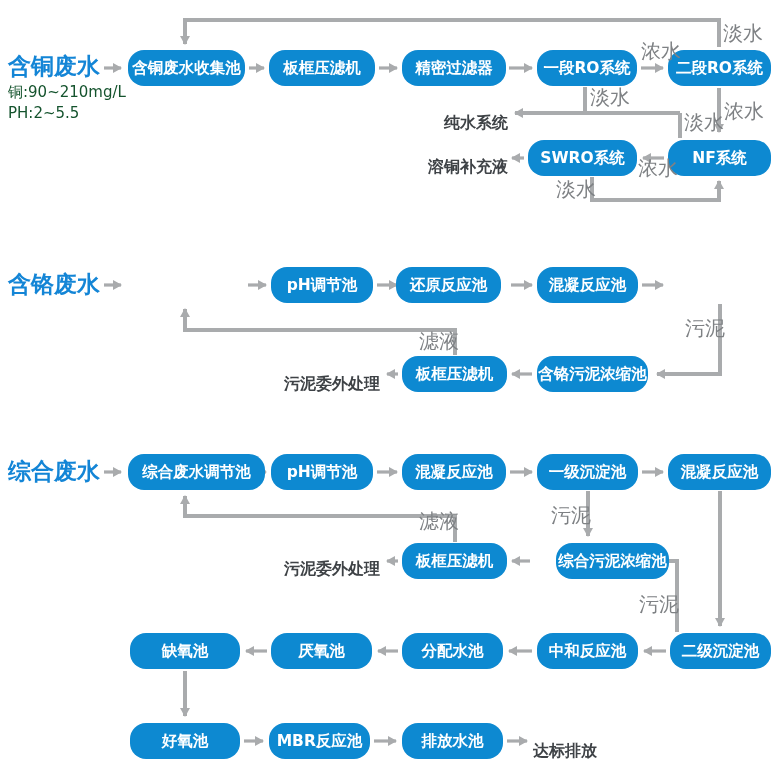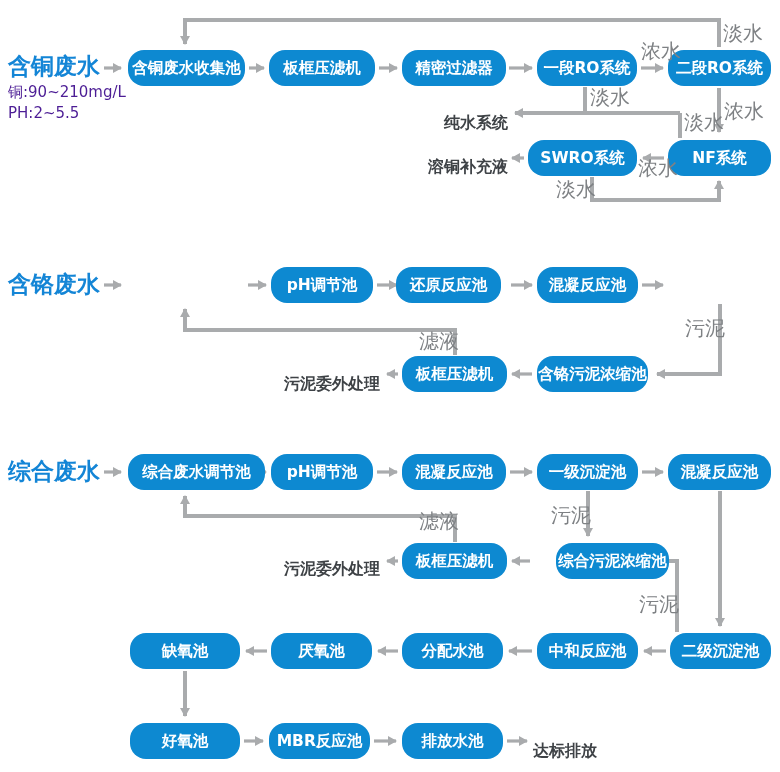--- a/index.html
+++ b/index.html
@@ -13,21 +13,21 @@
   .node{
     position:absolute;height:36px;line-height:36px;text-align:center;
     background:#0d89d1;color:#ffffff;font-weight:bold;font-size:15.5px;
     border-radius:16px;white-space:nowrap;
   }
   .stitle{
     position:absolute;color:#1385d6;font-weight:bold;font-size:23px;
     line-height:26px;white-space:nowrap;
   }
   .note{
-    position:absolute;color:#4c1d95;font-size:15px;line-height:19px;white-space:nowrap;
+    position:absolute;color:#14532d;font-size:15px;line-height:19px;white-space:nowrap;
   }
   .elabel{
     position:absolute;color:#7e8184;font-size:20px;line-height:17px;white-space:nowrap;
   }
   .terminal{
     position:absolute;color:#3e4246;font-weight:bold;font-size:16px;
     line-height:19px;white-space:nowrap;margin-top:8px;
   }
 </style>
 </head>

